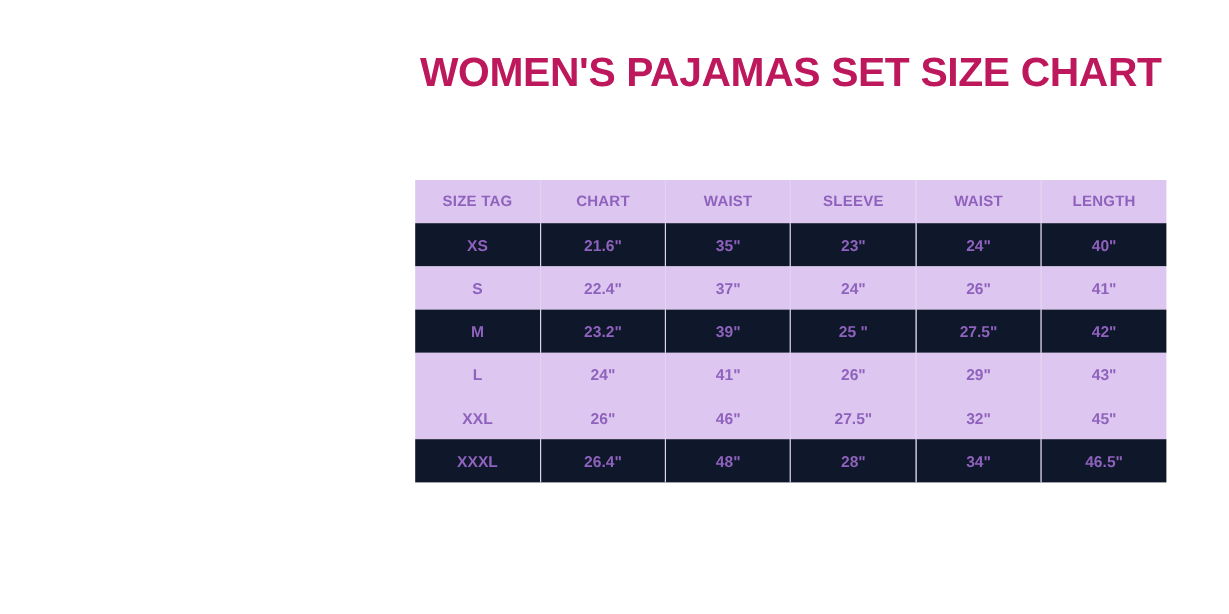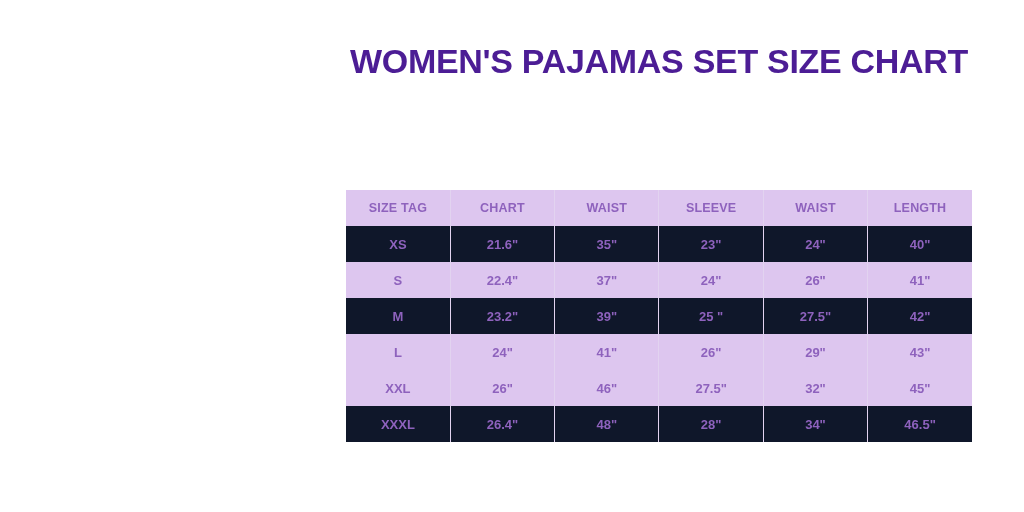--- a/index.html
+++ b/index.html
@@ -25,32 +25,31 @@
 
   .chart-title {
     position: absolute;
     left: 0;
     top: 42px;
     width: 626px;
     text-align: center;
     font-size: 34px;
     font-weight: bold;
     letter-spacing: -0.3px;
-    color: #4c1d95;
+    color: #be185d;
     white-space: nowrap;
   }
 
   .size-table {
     position: absolute;
     left: 0;
     top: 150px;
     width: 626px;
     border-collapse: collapse;
     table-layout: fixed;
-    margin-top: 40px;
   }
 
   .size-table td,
   .size-table th {
     height: 36px;
     padding: 0;
     text-align: center;
     vertical-align: middle;
     font-size: 13px;
     font-weight: bold;

